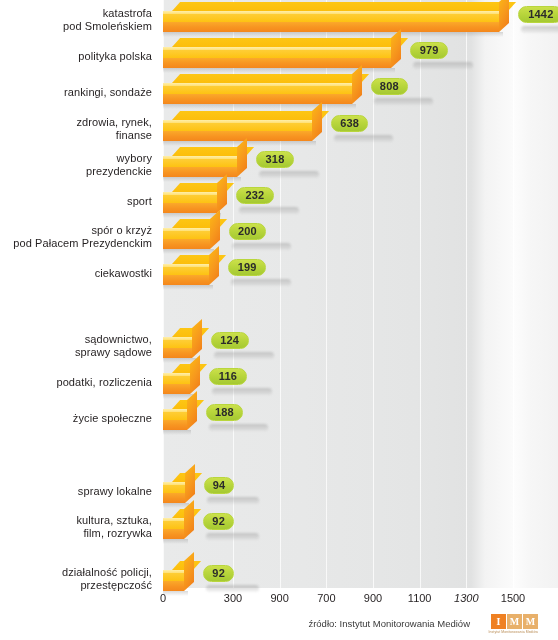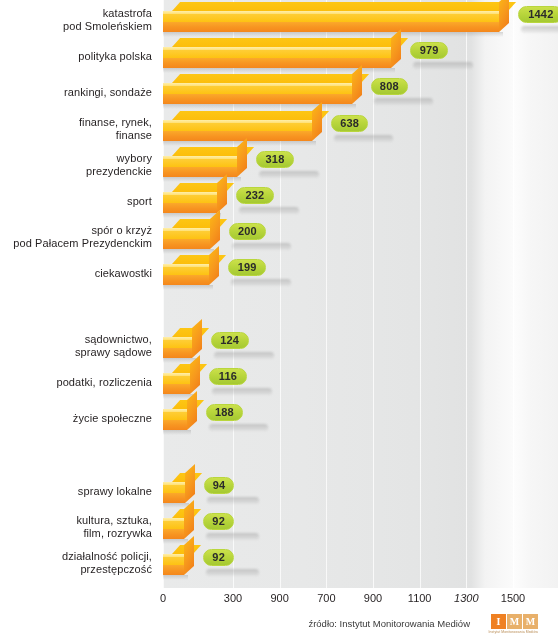--- a/index.html
+++ b/index.html
@@ -179,21 +179,21 @@
           <div class="bar-face-hl" style="width: 188.533px;"></div>
           <div class="bar-bottom" style="width: 188.533px;"></div>
           <div class="bar-cap" style="left: 188.533px;"></div>
           <div class="bar-shadow" style="width: 192.533px;"></div>
         </div>
         <div class="badge-shadow" style="left: 373.533px; width: 59.6px;"></div>
         <div class="badge" style="left: 370.533px; width: 37.6px;">808</div>
       </div>
       <div class="row" style="top: 110.6px; height: 36.2px;">
         <div class="row-label" style="top: 5px;">
-          <div>finanse, rynek,</div>
+          <div>zdrowia, rynek,</div>
           <div>finanse</div>
         </div>
         <div class="bar-wrap" style="width: 160.867px;">
           <div class="bar-top" style="width: 148.867px;"></div>
           <div class="bar-face" style="width: 148.867px;"></div>
           <div class="bar-face-hl" style="width: 148.867px;"></div>
           <div class="bar-bottom" style="width: 148.867px;"></div>
           <div class="bar-cap" style="left: 148.867px;"></div>
           <div class="bar-shadow" style="width: 152.867px;"></div>
         </div>
@@ -332,21 +332,21 @@
           <div class="bar-top" style="width: 21.4667px;"></div>
           <div class="bar-face" style="width: 21.4667px;"></div>
           <div class="bar-face-hl" style="width: 21.4667px;"></div>
           <div class="bar-bottom" style="width: 21.4667px;"></div>
           <div class="bar-cap" style="left: 21.4667px;"></div>
           <div class="bar-shadow" style="width: 25.4667px;"></div>
         </div>
         <div class="badge-shadow" style="left: 206.467px; width: 52.4px;"></div>
         <div class="badge" style="left: 203.467px; width: 30.4px;">92</div>
       </div>
-      <div class="row" style="top: 545px; height: 36.2px;">
+      <div class="row" style="top: 561px; height: 36.2px;">
         <div class="row-label" style="top: 5px;">
           <div>działalność policji,</div>
           <div>przestępczość</div>
         </div>
         <div class="bar-wrap" style="width: 33.4667px;">
           <div class="bar-top" style="width: 21.4667px;"></div>
           <div class="bar-face" style="width: 21.4667px;"></div>
           <div class="bar-face-hl" style="width: 21.4667px;"></div>
           <div class="bar-bottom" style="width: 21.4667px;"></div>
           <div class="bar-cap" style="left: 21.4667px;"></div>

